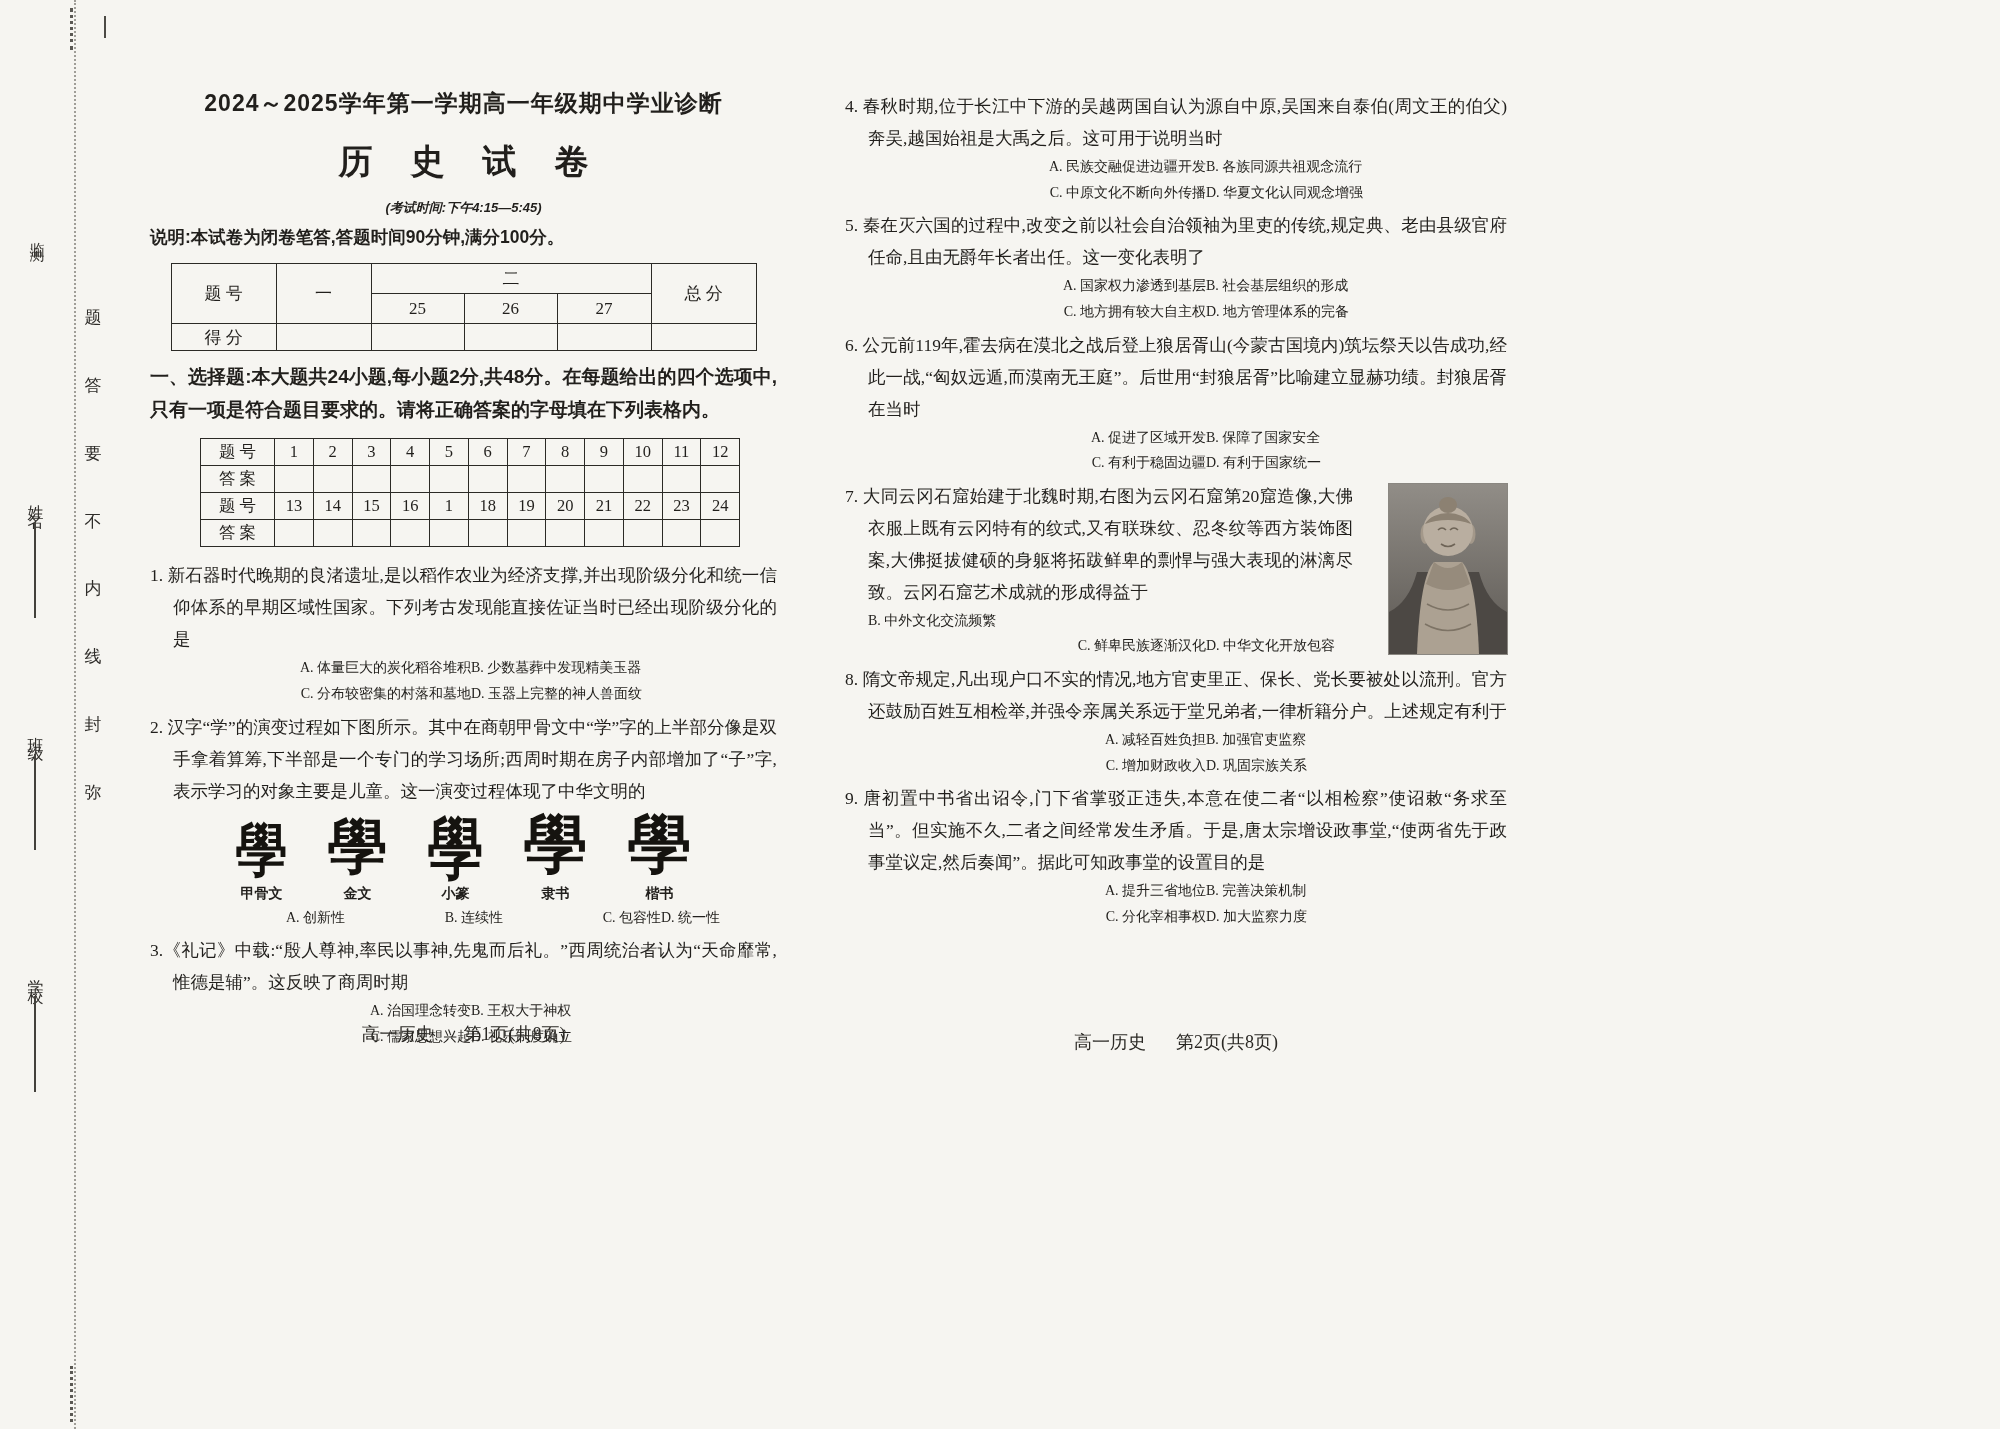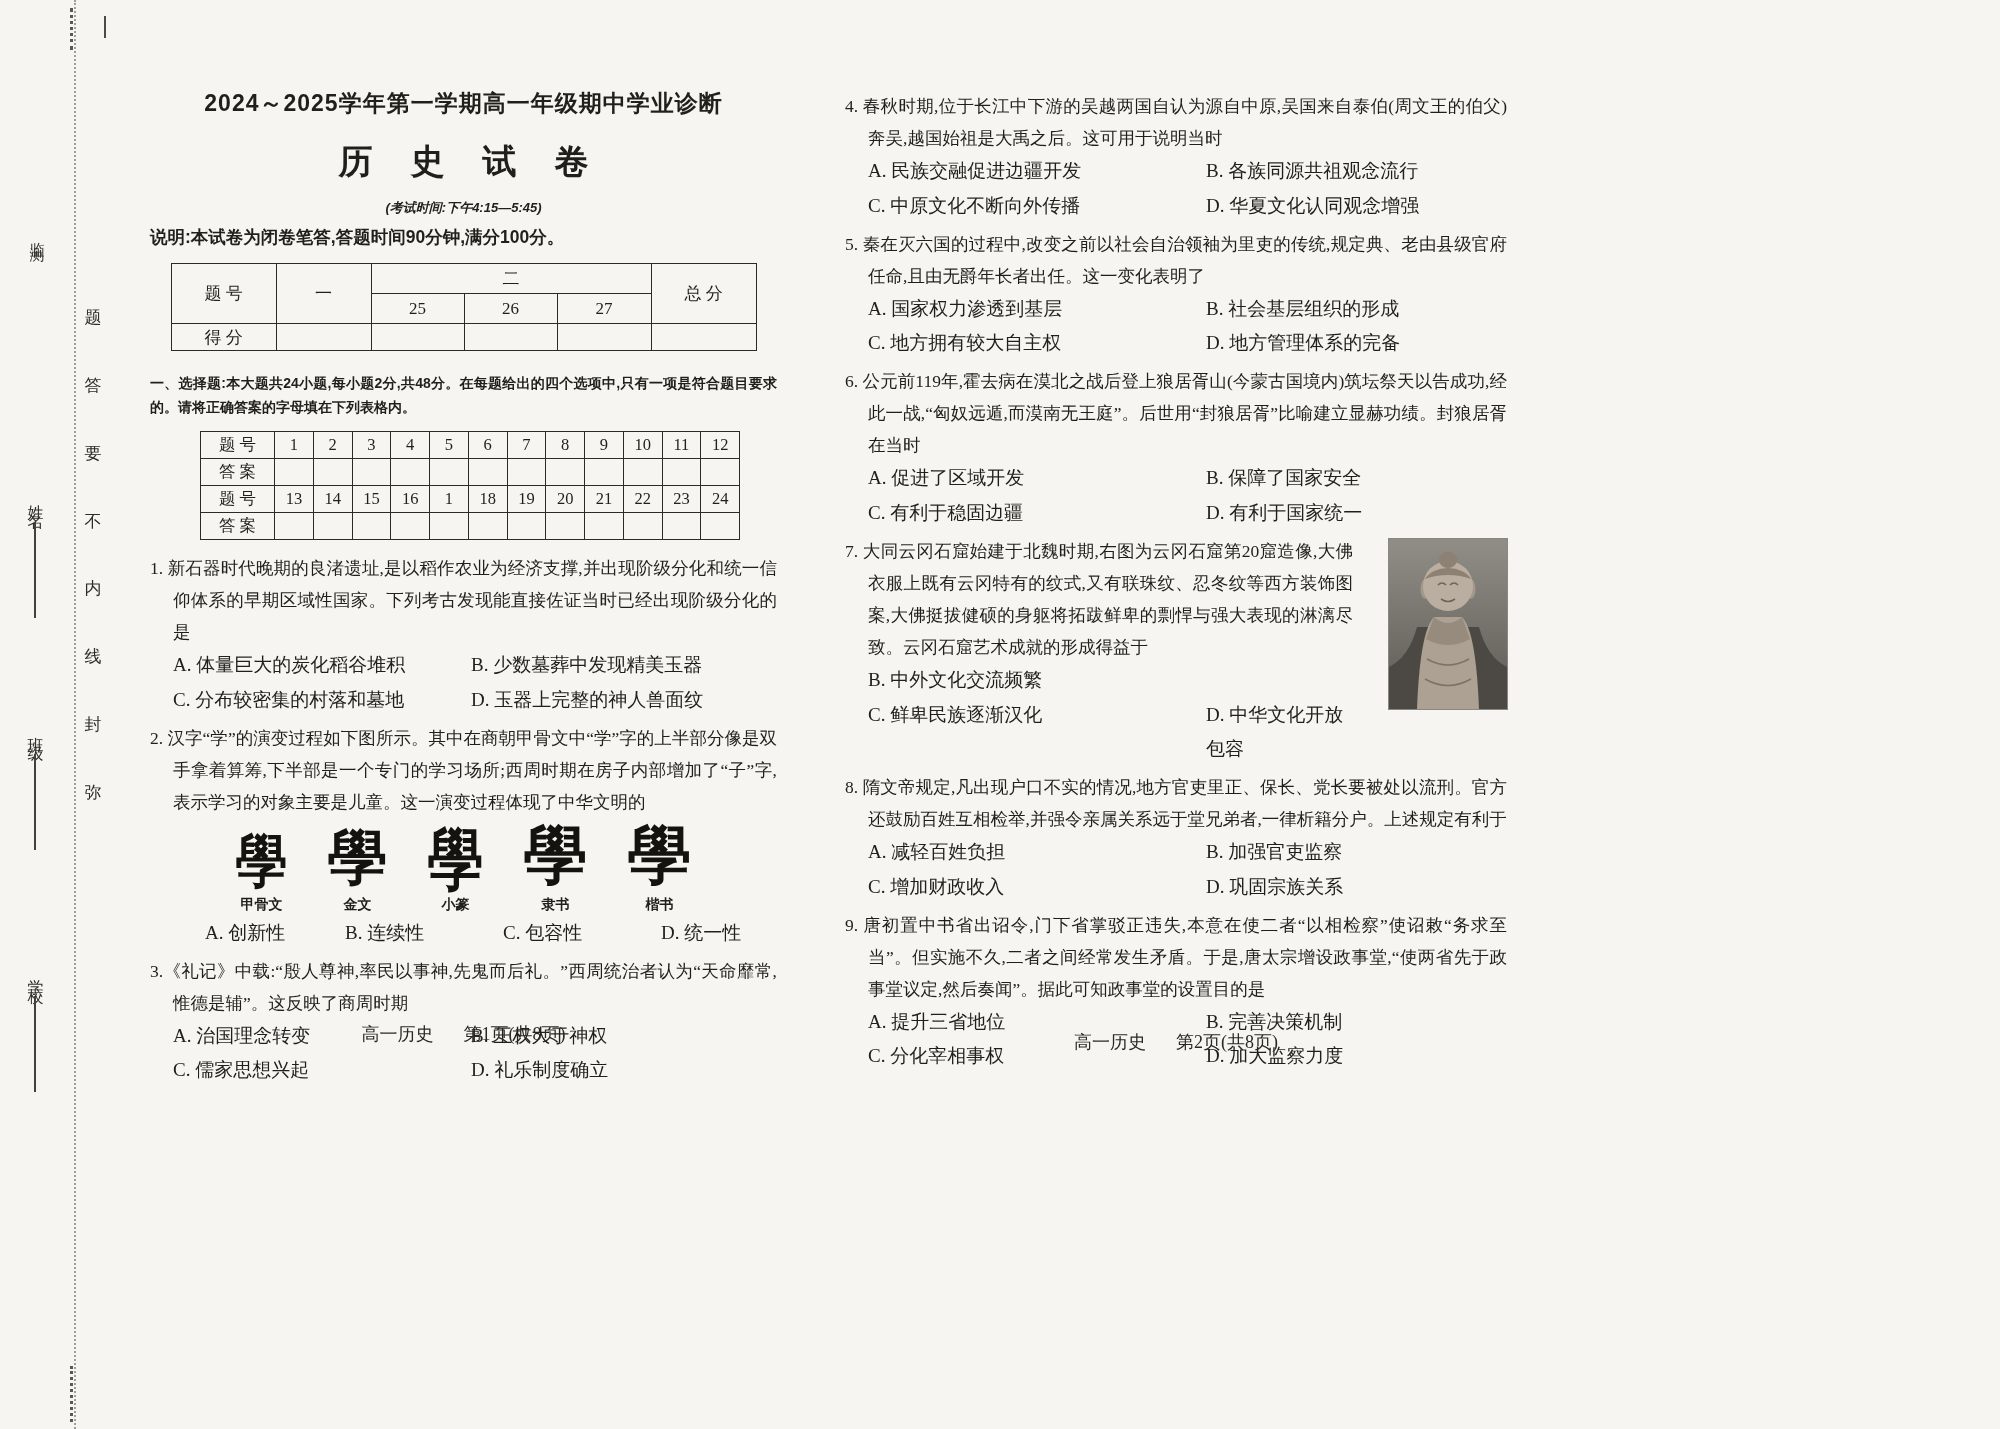--- a/index.html
+++ b/index.html
@@ -28,30 +28,30 @@
   .t1{text-align:center;font-size:23px;letter-spacing:1px;}
   .t2{text-align:center;font-size:34px;letter-spacing:0.42em;margin-top:20px;text-indent:0.42em;}
   .time{text-align:center;font-size:13px;margin-top:14px;font-style:italic;}
   .note{text-align:left;font-size:17.5px;margin-top:8px;}
   
   table{border-collapse:collapse;}
   .stable{width:585px;margin:14px auto 0;table-layout:fixed;}
   .stable td{border:1.7px solid #2b2a26;text-align:center;font-size:17px;height:30px;}
   .stable tr.sc td{height:27px;}
   
-  .intro{margin-top:20px;font-size:14px;line-height:1.72;text-align:justify;}
+  .intro{margin-top:10px;font-size:19px;line-height:1.72;text-align:justify;}
   
   .atable{width:540px;margin:12px 0 0 50px;table-layout:fixed;}
   .atable td{border:1.5px solid #2b2a26;text-align:center;font-size:16.5px;height:27px;}
   .atable td.hd{width:74px;}
   
   .q{margin-top:12px;}
   .q+.q{margin-top:4px;}
   .qt{font-size:17.5px;line-height:1.83;text-align:justify;padding-left:23px;text-indent:-23px;}
-  .orow{display:flex;font-size:19px;line-height:1.83;padding-left:23px;}
+  .orow{display:flex;font-size:14px;line-height:1.83;padding-left:23px;text-align:right;}
   #col1 .o1{width:298px;flex:none;}
   #col2 .o1{width:338px;flex:none;}
   .orow4 span{flex:none;}
   .orow4 .w1{width:140px;margin-left:32px;} .orow4 .w2{width:158px;} .orow4 .w3{width:158px;}
   
   .sfig{display:flex;justify-content:center;align-items:flex-end;gap:40px;margin:6px 0 2px;}
   .sitem{text-align:center;}
   .glyph{font-weight:bold;line-height:1;color:#15130f;}
   .g0{font-size:52px;transform:scaleY(1.12);}
   .g1{font-size:60px;}

